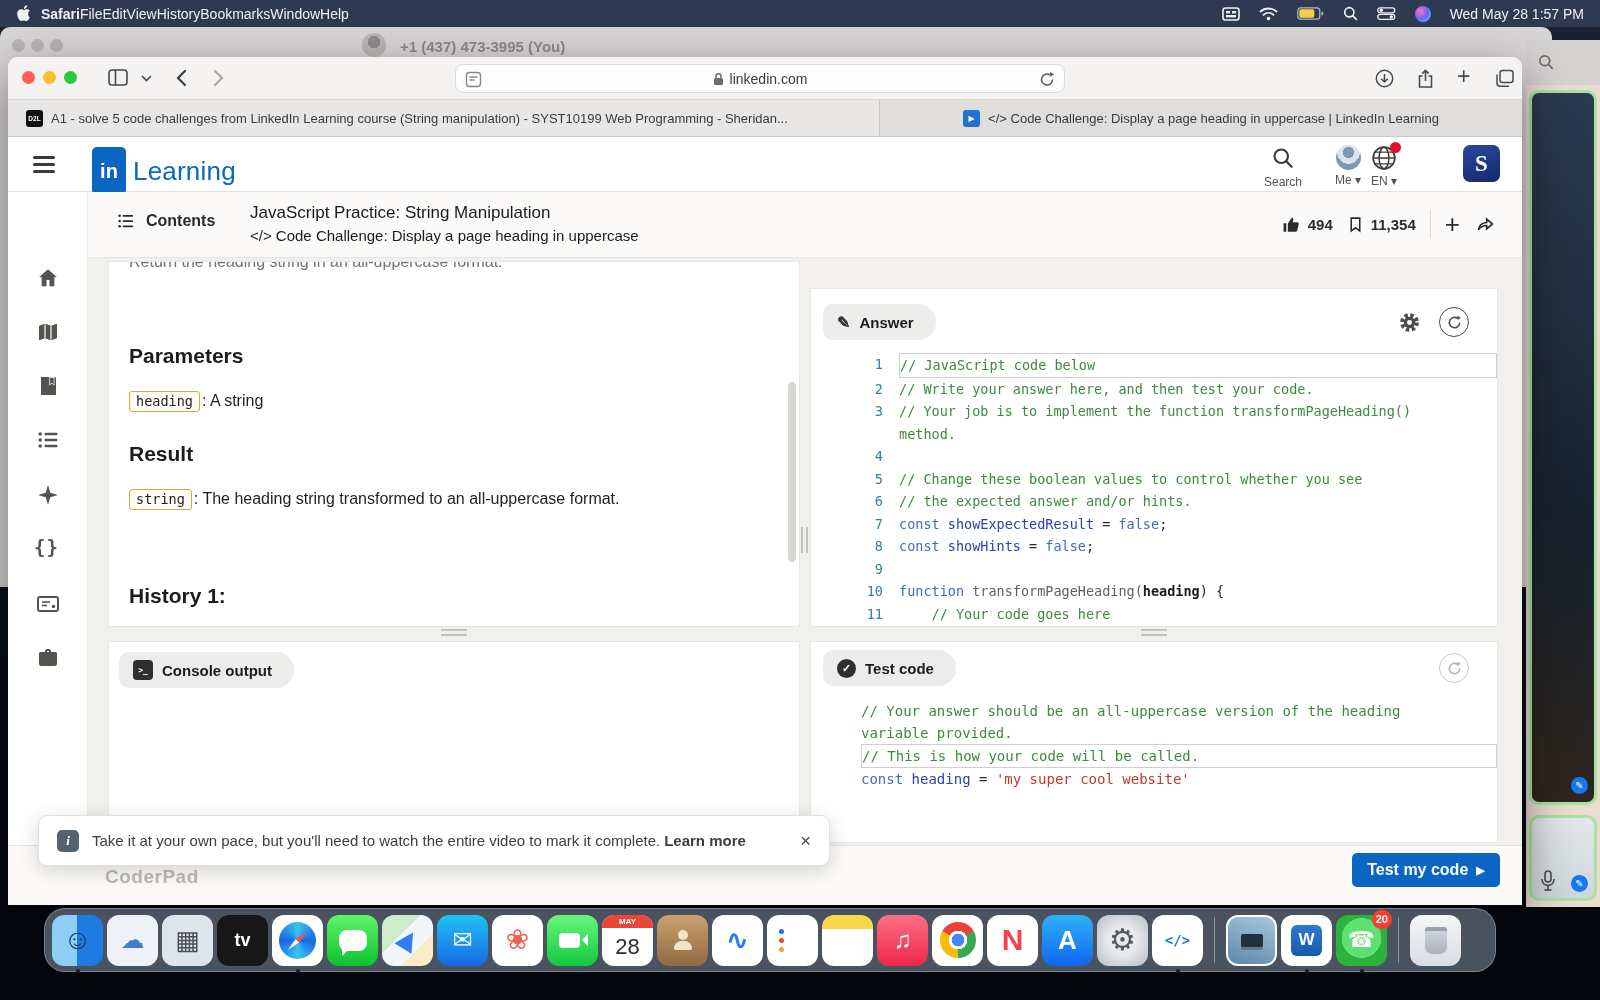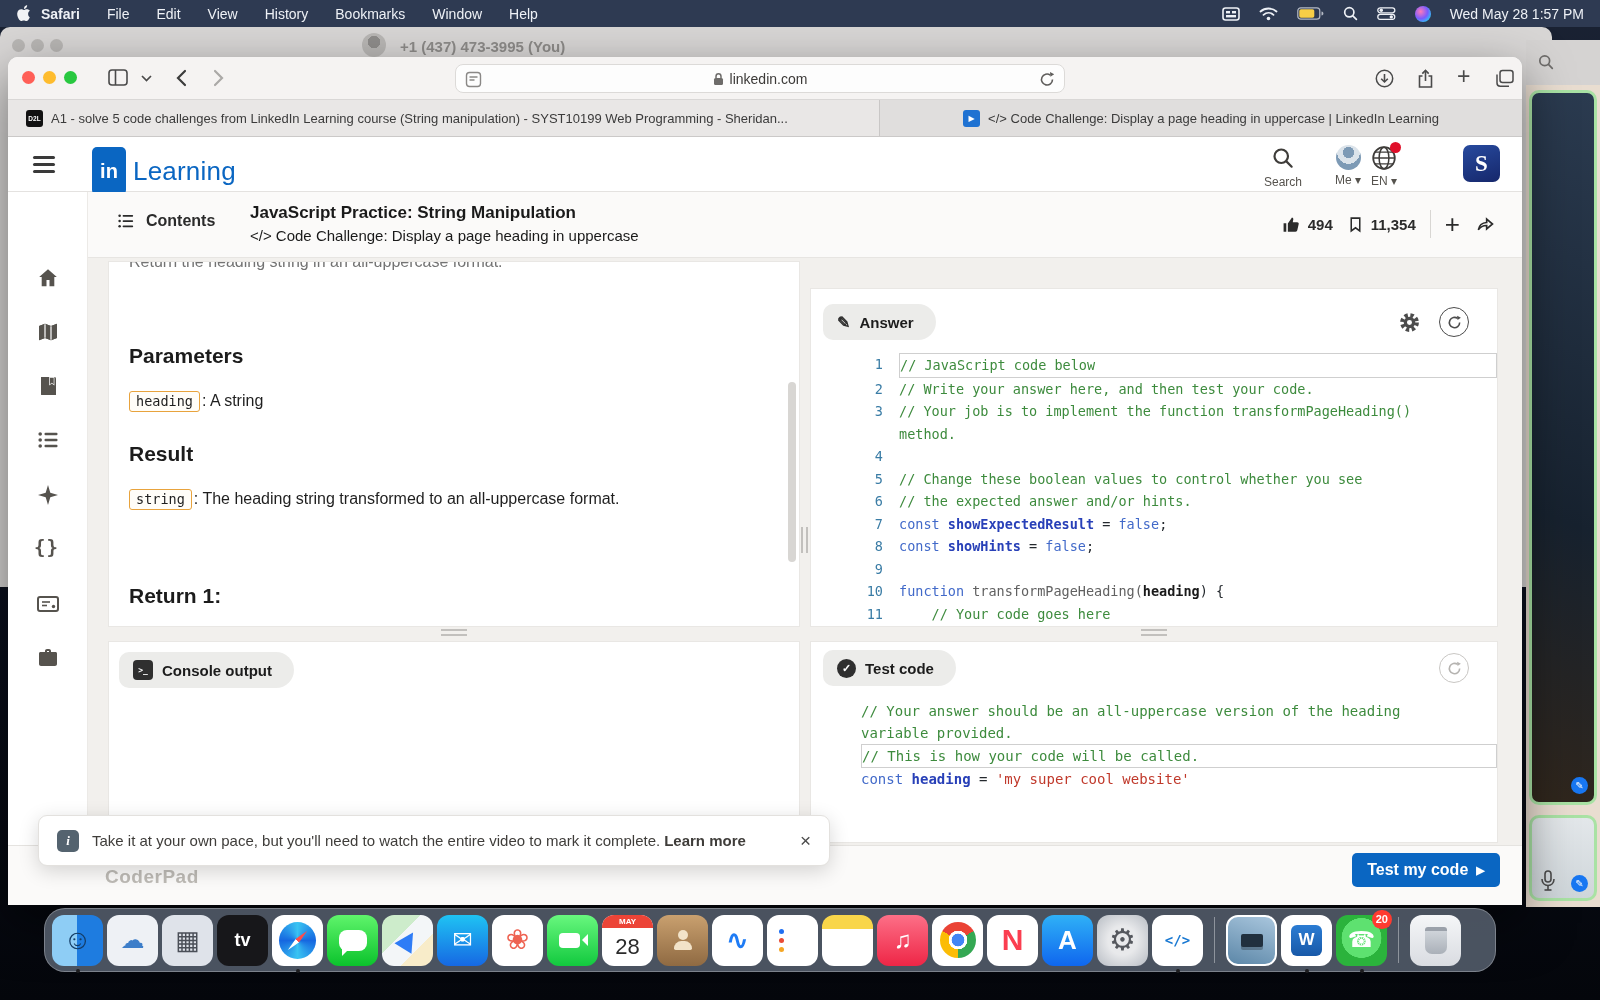--- a/index.html
+++ b/index.html
@@ -4,21 +4,21 @@
 <style>
   *{margin:0;padding:0;box-sizing:border-box}
   body{font-family:"Liberation Sans",sans-serif;background:#05070c}
   .screen{position:relative;width:1600px;height:1000px;overflow:hidden;
     background:linear-gradient(180deg,#1a2233 0%,#0c1120 55%,#04060b 100%)}
 
   
   .menubar{position:absolute;left:0;top:0;width:1600px;height:27px;background:#2e3a52;
     display:flex;align-items:center;color:#eef1f6;font-size:14px;padding:0 16px;z-index:60}
   .menubar .apple{width:15px;height:17px;margin-right:10px;fill:#f2f3f5}
-  .menu-items{display:flex;list-style:none;gap:27px;align-items:center}
+  .menu-items{display:flex;list-style:none;align-items:center}
   .menu-items li{cursor:default}
   .menu-items li:first-child{font-weight:bold}
   .mb-right{margin-left:auto;display:flex;align-items:center;gap:19px}
   .mb-clock{font-size:14px}
 
   
   .backwin{position:absolute;left:0;top:27px;width:1552px;height:560px;background:#d8d6d5;
     border-radius:10px 10px 0 0;z-index:1}
   .backwin .dot{width:13px;height:13px;border-radius:50%;background:#b8b6b4;position:absolute;top:12px}
   .backwin-title{position:absolute;left:400px;top:11px;color:#8d8b89;font-size:15px;font-weight:bold}
@@ -76,21 +76,21 @@
   .globe-wrap{position:relative;width:26px;height:26px;margin:0 auto}
   .red-dot{position:absolute;right:-4px;top:-3px;width:11px;height:11px;border-radius:50%;background:#e0102a}
   .s-badge{position:absolute;left:1455px;top:8px;width:37px;height:37px;border-radius:7px;
     background:linear-gradient(160deg,#274a9e,#16276b);color:#fff;font-family:"Liberation Serif",serif;
     font-weight:bold;font-size:23px;display:flex;align-items:center;justify-content:center;cursor:pointer}
 
   
   .coursebar{position:absolute;left:80px;top:135px;width:1434px;height:66px;background:#fbfaf9;border-bottom:1px solid #e7e5e2}
   .contents{position:absolute;left:28px;top:20px;display:flex;align-items:center;gap:10px;
     font-weight:bold;font-size:16px;color:#2b2b2b;cursor:pointer}
-  .crs-title{position:absolute;left:162px;top:11px;font-size:17px;font-weight:bold;color:#1a1a1a}
+  .crs-title{position:absolute;left:162px;top:11px;font-size:17px;font-weight:normal;color:#1a1a1a}
   .crs-sub{position:absolute;left:162px;top:35px;font-size:15px;color:#1a1a1a}
   .crs-right{position:absolute;right:26px;top:18px;display:flex;align-items:center;gap:14px;color:#2b2b2b}
   .stat{display:flex;align-items:center;gap:7px;font-size:15px;font-weight:bold;cursor:pointer}
   .vdiv{width:1px;height:28px;background:#d8d6d3}
   .icon-btn{cursor:pointer;display:flex;align-items:center;justify-content:center}
   .plus-g{font-size:26px;font-weight:400;color:#2b2b2b;line-height:20px}
 
   
   .rail{position:absolute;left:0;top:135px;width:80px;height:713px;background:#fff;border-right:1px solid #eceae7}
   .rail-ic{position:absolute;left:28px;width:24px;height:24px;cursor:pointer;fill:#56534e;color:#56534e}
@@ -127,21 +127,21 @@
 
   .code-area{position:absolute;font-family:"DejaVu Sans Mono",monospace}
   .code-row{display:flex;line-height:22.5px;font-size:13.5px}
   .gutter{flex:0 0 52px;text-align:right;padding-right:16px;color:#3a7ca5}
   .code-text{flex:1;padding-right:28px;white-space:pre-wrap;word-break:break-word;color:#24292e}
   .code-text.boxed{border:1px solid #cfcfcf}
   .test-code .code-row{font-size:14px;line-height:22px}
   .test-code .code-text{padding-right:84px}
   .tok-comment{color:#3d8b3d}
   .tok-keyword{color:#4169c9}
-  .tok-variable{color:#2840b8;font-weight:bold}
+  .tok-variable{color:#2840b8;font-weight:normal}
   .tok-atom{color:#4169c9}
   .tok-plain{color:#24292e}
   .tok-fname{color:#616161}
   .tok-param{color:#1a1a1a;font-weight:bold}
   .tok-string{color:#c0392b}
 
   .console-lines{position:absolute;left:20px;top:62px;font-family:"DejaVu Sans Mono",monospace;
     font-size:15px;color:#1f1f1f;line-height:23px}
 
   .gap-handle{position:absolute;width:26px;height:7px;border-top:2px solid #c2c0bd;border-bottom:2px solid #c2c0bd;cursor:row-resize}
@@ -492,21 +492,21 @@
     <div class="card card-doc">
       <div class="doc-clip">Return the heading string in an all-uppercase format.</div>
       <div class="doc-h" style="top:82px">Parameters</div>
       <div class="doc-row" style="top:130px">
         <span class="chip">heading</span><span>: A string</span>
       </div>
       <div class="doc-h" style="top:180px">Result</div>
       <div class="doc-row" style="top:228px">
         <span class="chip">string</span><span>: The heading string transformed to an all-uppercase format.</span>
       </div>
-      <div class="doc-h" style="top:322px">Return 1:</div>
+      <div class="doc-h" style="top:322px">History 1:</div>
       <div class="doc-scroll"></div>
     </div>
 
     <div class="card card-console">
       <div class="pill" style="left:10px;top:10px">
         <span class="term-ic">&gt;_</span>
         <span>Console output</span>
       </div>
     </div>
 

